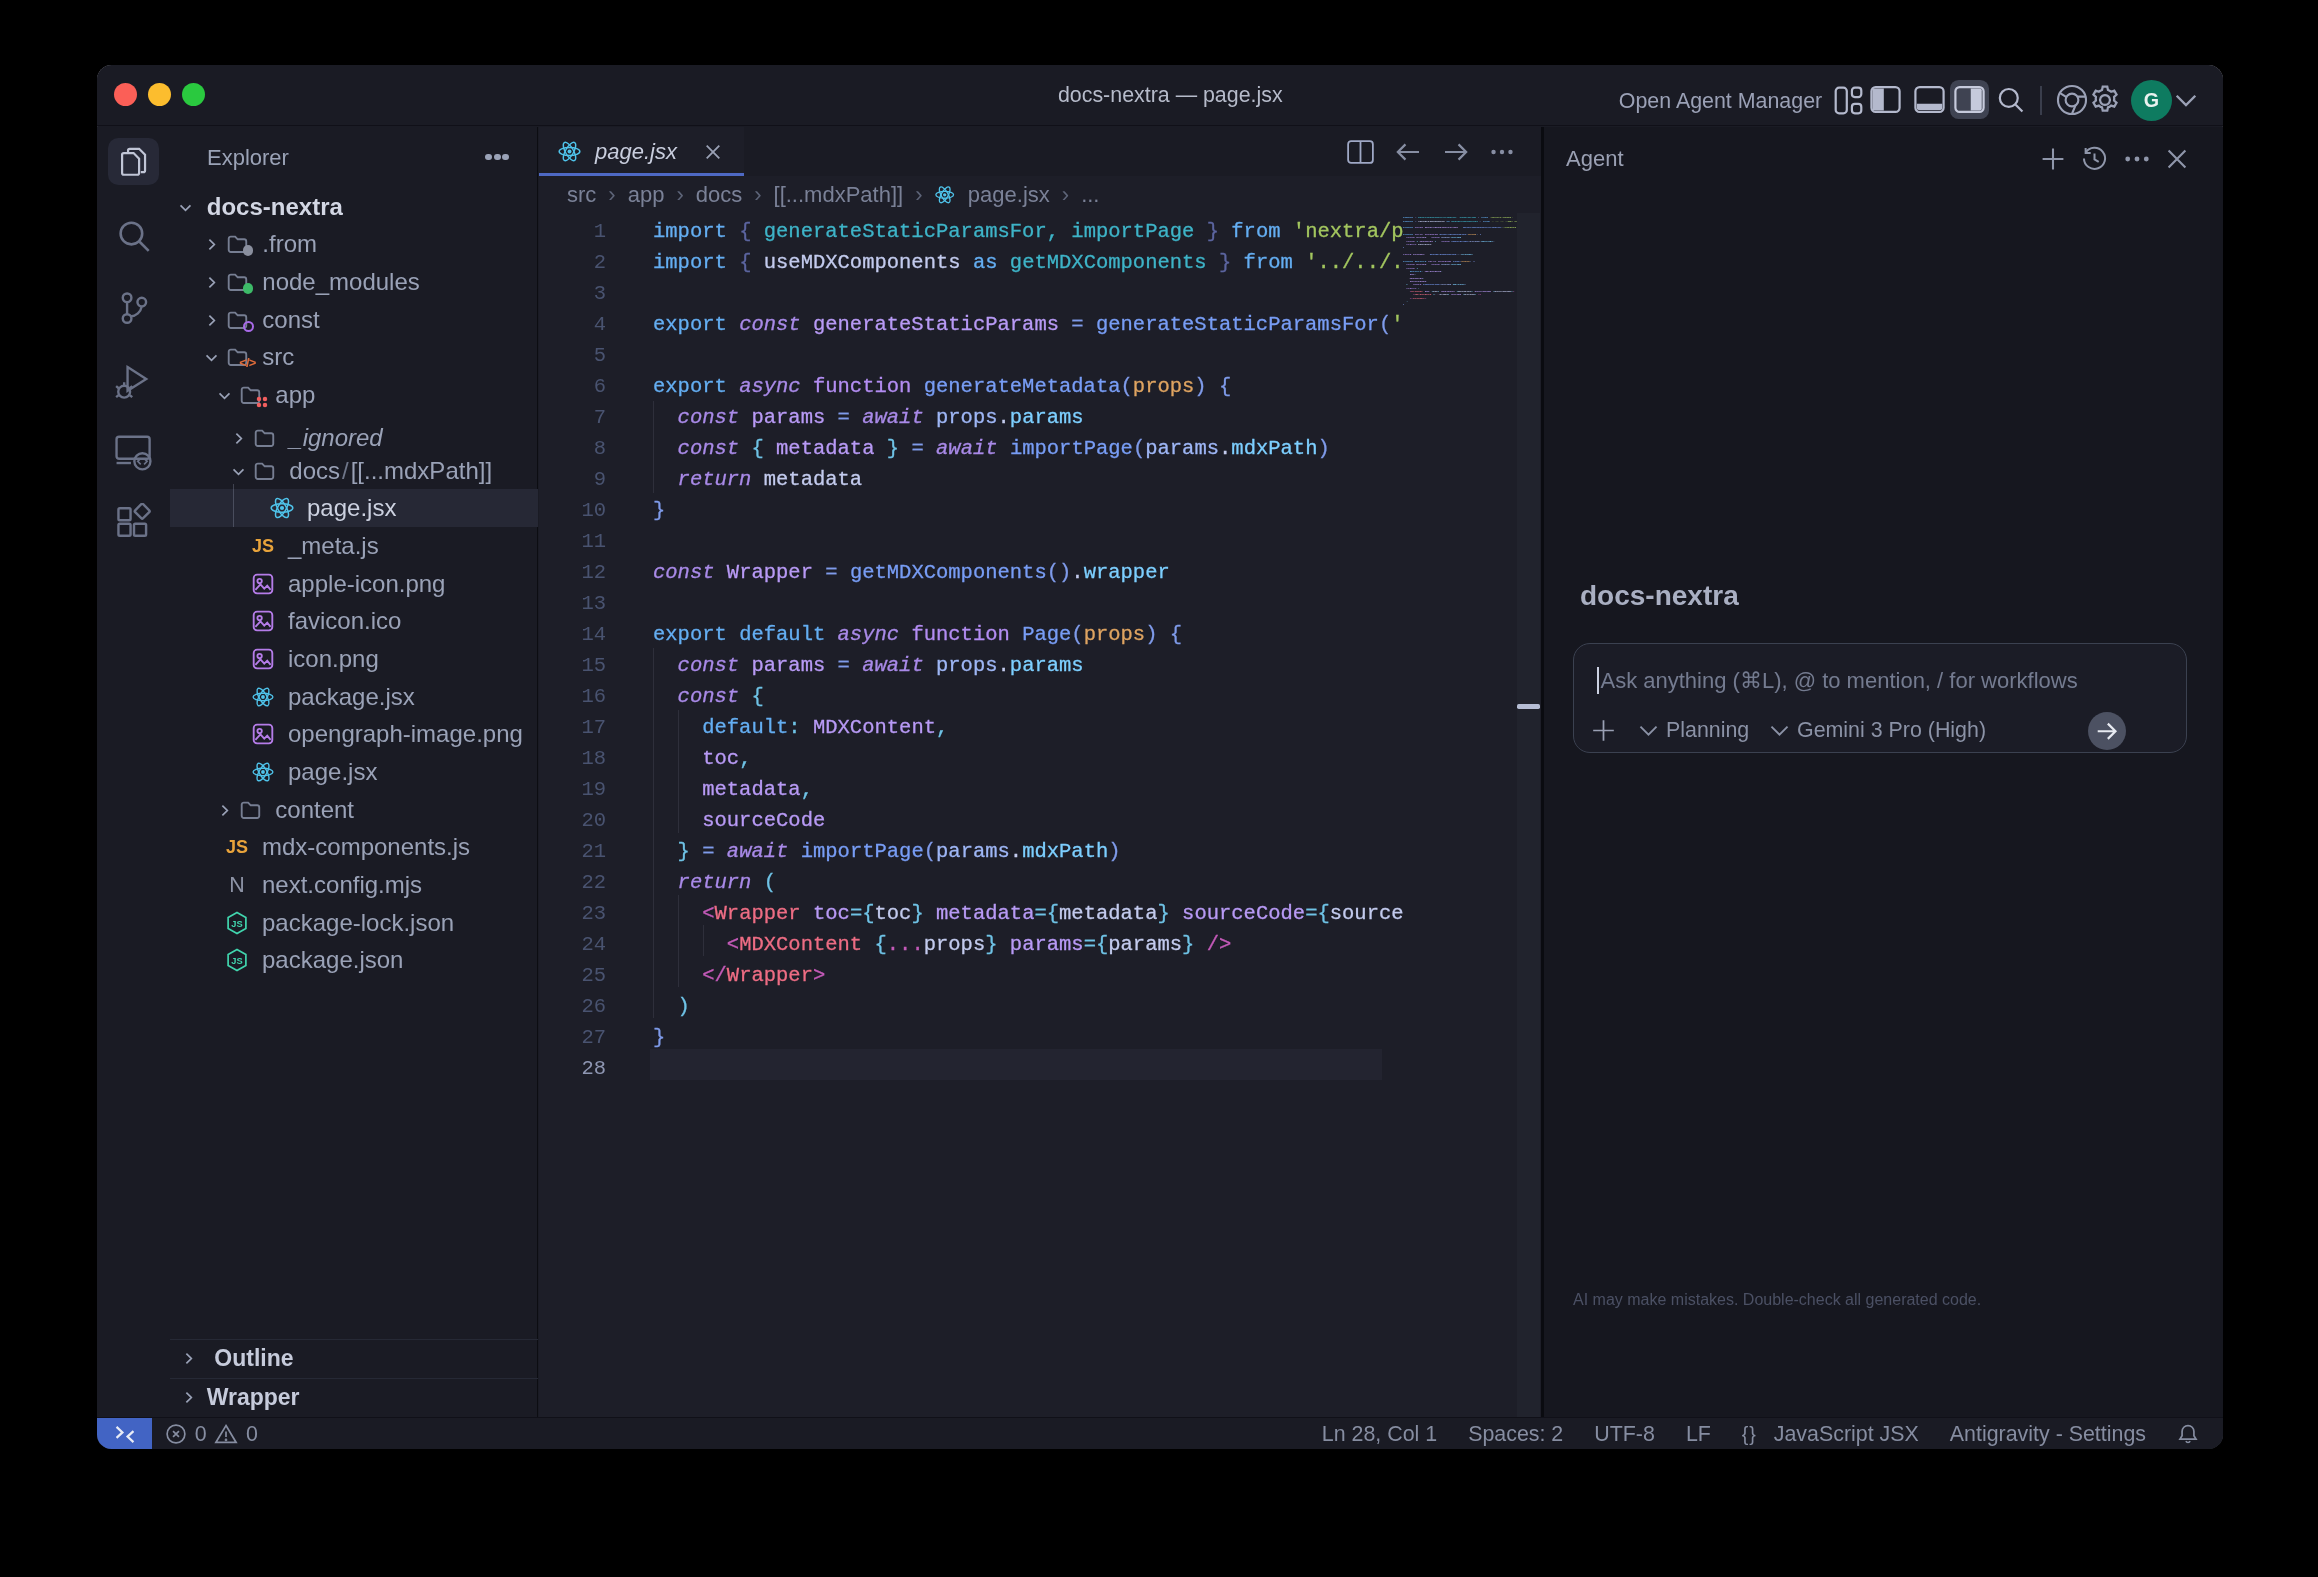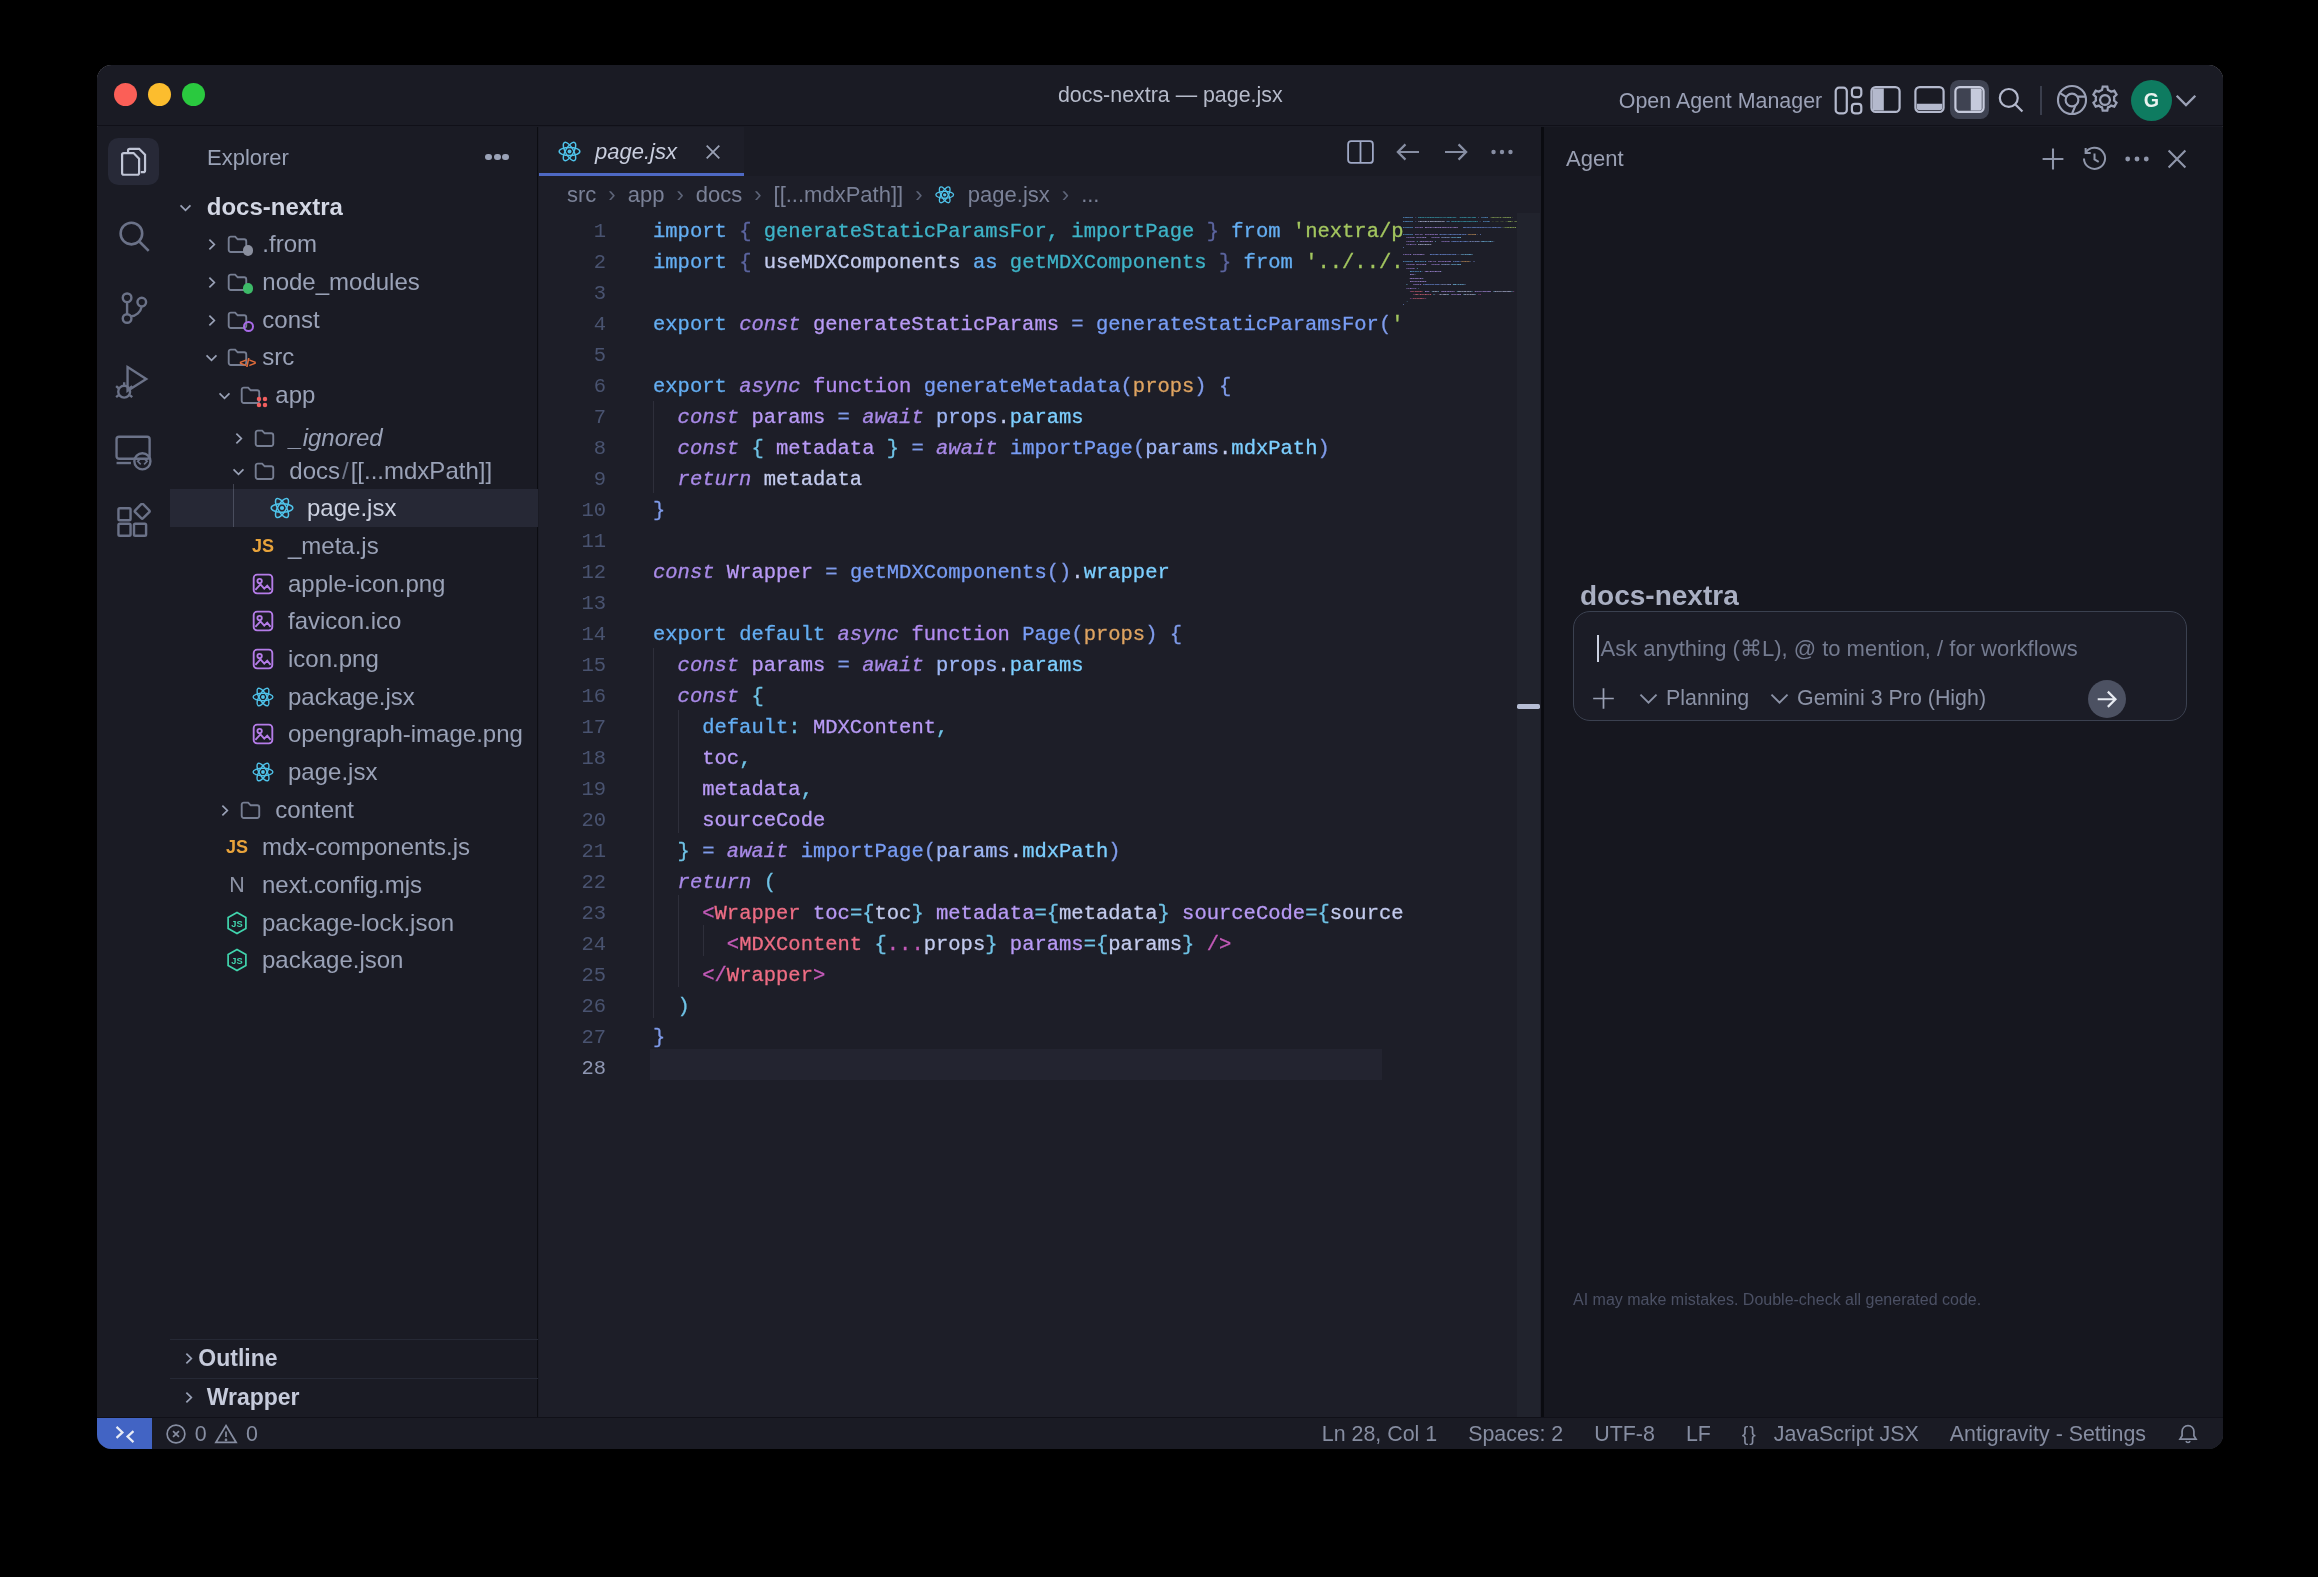--- a/index.html
+++ b/index.html
@@ -82,21 +82,21 @@
   .minimap pre.code { transform:scale(0.1353,0.1082); transform-origin:0 0; }
   .mslider { position:absolute; left:978px; top:577px; width:23px; height:5.1px; background:#b6bdd4; border-radius:1.7px; }
   .csep { color:#5d6478; }
 
   
   .agent { position:absolute; left:1447px; top:0; width:679px; height:100%; background:#16171f; }
   .agdivider { position:absolute; left:1444px; top:0; width:3.4px; height:100%; background:#0a0b10; }
   .aghead { position:absolute; left:22px; top:0; width:634px; height:63px; display:flex; align-items:center; color:#9aa0b3; font-size:22px; }
   .agicons { position:absolute; right:34px; top:0; height:63px; display:flex; align-items:center; gap:15.4px; }
   .agtitle { position:absolute; left:36px; top:453px; color:#a9afc2; font-size:28px; font-weight:700; }
-  .askbox { position:absolute; left:29px; top:484px; width:614px; height:110px; border:1.7px solid #3b4150; border-radius:17px; background:#1b1c26; }
+  .askbox { position:absolute; left:29px; top:516px; width:614px; height:110px; border:1.7px solid #3b4150; border-radius:17px; background:#1b1c26; }
   .caret { position:absolute; left:23px; top:23px; width:1.7px; height:27px; background:#ccd1e2; }
   .ph { position:absolute; left:26.5px; top:24px; color:#747b90; font-size:22px; }
   .send { position:absolute; left:514px; top:68px; width:38px; height:38px; border-radius:50%; background:#4c5162;
           display:flex; align-items:center; justify-content:center; }
   .agfoot { position:absolute; left:29px; top:1164px; color:#4b5064; font-size:16px; }
 
   
   .status { position:absolute; left:0; top:1352px; width:100%; height:32px; background:#1a1b24; border-top:0.9px solid #101018;
             color:#868da1; font-size:21.4px; }
   .remote { position:absolute; left:0; top:0; width:55px; height:32px; background:#4264c4; display:flex; align-items:center; justify-content:center; }
@@ -337,21 +337,21 @@
               <path d="M13 1.5 L23.5 7.5 V20.5 L13 26.5 L2.5 20.5 V7.5 Z"></path>
               <text x="13" y="18.5" text-anchor="middle" font-family="Liberation Sans" font-size="11" font-weight="700" fill="#41d6ae" stroke="none">JS</text>
             </svg></span><span class="nm">package.json</span></div>
 
       <div class="sbsection" style="top:1212px;">
           <span style="margin-left:10.3px;width:17px;display:flex;justify-content:center">
             <svg width="17" height="17" viewBox="0 0 24 24" fill="none" stroke="#9aa2b7" stroke-width="2.4">
               <path d="M9 5 L16 12 L9 19"></path>
             </svg>
           </span>
-          <span style="margin-left:1px">Outline</span>
+          <span style="margin-left:17px">Outline</span>
         </div>
       <div class="sbsection" style="top:1251px;">
           <span style="margin-left:10.3px;width:17px;display:flex;justify-content:center">
             <svg width="17" height="17" viewBox="0 0 24 24" fill="none" stroke="#9aa2b7" stroke-width="2.4">
               <path d="M9 5 L16 12 L9 19"></path>
             </svg>
           </span>
           <span style="margin-left:9.4px">Wrapper</span>
         </div>
     </div>

